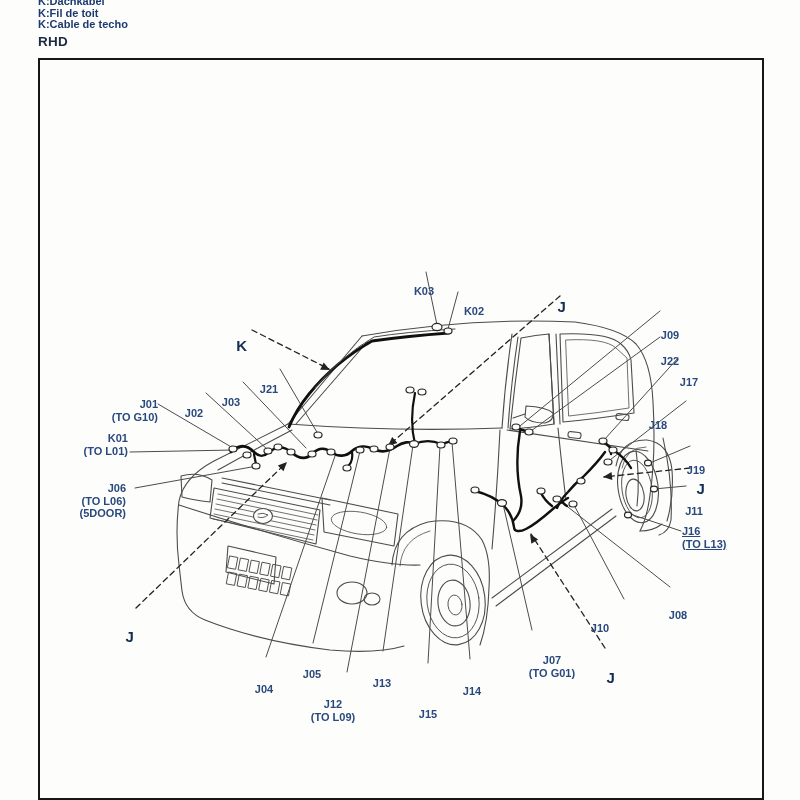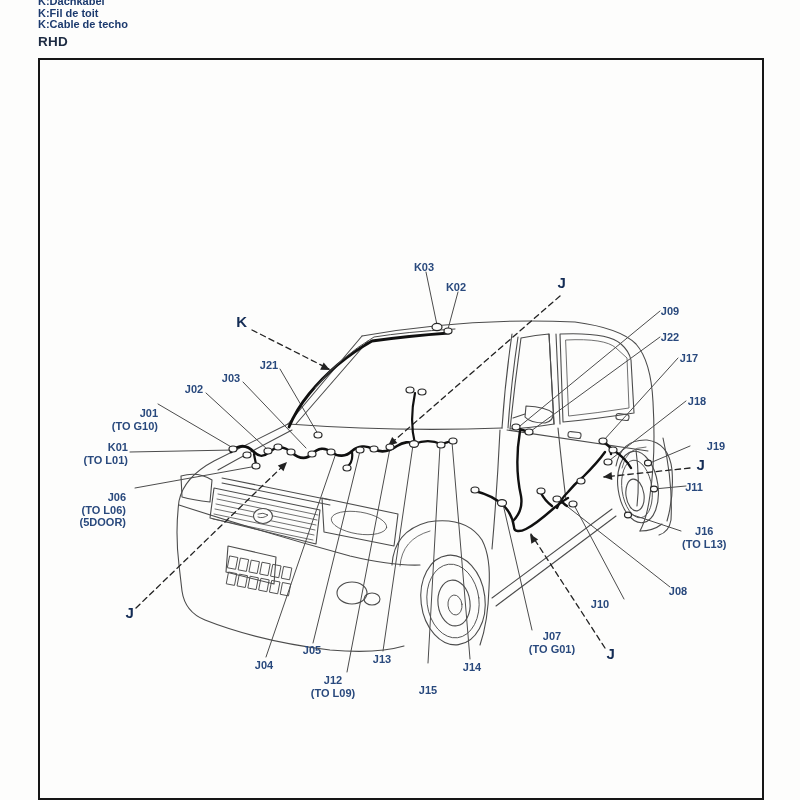--- a/index.html
+++ b/index.html
@@ -19,23 +19,23 @@
   .frame{
     position:absolute;left:38px;top:58px;width:726px;height:742px;
     border:2.4px solid #161616;background:transparent;box-sizing:border-box;
   }
   svg.art{position:absolute;left:0;top:0;}
   .callout{
     position:absolute;font-size:11px;font-weight:700;color:#29497d;
     line-height:12.5px;white-space:nowrap;text-align:center;
   }
   .callout .sub{display:block;}
-  .ctr{transform:translateX(-50%);}
-  .r{transform:translateX(-100%);text-align:right;margin-top:9px;}
-  .l{text-align:center;}
+  .ctr{transform:translateX(-50%);margin-top:24px;}
+  .r{transform:translateX(-100%);text-align:right;}
+  .l{text-align:left;text-decoration:underline;}
   .big{font-size:15px;color:#142c55;letter-spacing:.5px;}
 </style>
 </head>
 <body>
 
 <div class="hdr" style="top:-4px">K:Dachkabel</div>
 <div class="hdr" style="top:8px">K:Fil de toit</div>
 <div class="hdr" style="top:19px">K:Cable de techo</div>
 <div class="rhd">RHD</div>
 
@@ -211,34 +211,34 @@
         <ellipse cx="608" cy="462" rx="4" ry="3"></ellipse>
       <ellipse cx="581" cy="481" rx="4" ry="3"></ellipse>
         <ellipse cx="648" cy="463" rx="3.5" ry="2.8"></ellipse>
       <ellipse cx="654" cy="489" rx="3.5" ry="2.8"></ellipse>
         <ellipse cx="628" cy="515" rx="3.5" ry="2.8"></ellipse>
     </g>
   </g>
 </svg>
 
 <div class="callout ctr" style="left:424px;top:261px"><span>K03</span></div>
-<div class="callout ctr" style="left:456px;top:281px"><span>K02</span></div>
+<div class="callout ctr" style="left:474px;top:281px"><span>K02</span></div>
 <div class="callout ctr big" style="left:562px;top:277px"><span>J</span></div>
 <div class="callout ctr big" style="left:242px;top:316px"><span>K</span></div>
 <div class="callout ctr" style="left:269px;top:359px"><span>J21</span></div>
 <div class="callout ctr" style="left:231px;top:372px"><span>J03</span></div>
 <div class="callout ctr" style="left:194px;top:383px"><span>J02</span></div>
 <div class="callout r" style="left:158px;top:398px"><span>J01</span><span class="sub">(TO G10)</span></div>
 <div class="callout r" style="left:128px;top:432px"><span>K01</span><span class="sub">(TO L01)</span></div>
 <div class="callout r" style="left:126px;top:482px"><span>J06</span><span class="sub">(TO L06)</span><span class="sub">(5DOOR)</span></div>
 <div class="callout ctr" style="left:670px;top:305px"><span>J09</span></div>
 <div class="callout ctr" style="left:670px;top:331px"><span>J22</span></div>
 <div class="callout ctr" style="left:689px;top:352px"><span>J17</span></div>
-<div class="callout ctr" style="left:697px;top:395px"><span>J18</span></div>
-<div class="callout ctr" style="left:716px;top:440px"><span>J19</span></div>
+<div class="callout ctr" style="left:658px;top:395px"><span>J18</span></div>
+<div class="callout ctr" style="left:696px;top:440px"><span>J19</span></div>
 <div class="callout ctr big" style="left:701px;top:459px"><span>J</span></div>
 <div class="callout ctr" style="left:694px;top:481px"><span>J11</span></div>
 <div class="callout l" style="left:682px;top:525px"><span>J16</span><span class="sub">(TO L13)</span></div>
 <div class="callout ctr" style="left:678px;top:585px"><span>J08</span></div>
 <div class="callout ctr" style="left:600px;top:598px"><span>J10</span></div>
 <div class="callout ctr" style="left:552px;top:630px"><span>J07</span><span class="sub">(TO G01)</span></div>
 <div class="callout ctr big" style="left:611px;top:648px"><span>J</span></div>
 <div class="callout ctr" style="left:264px;top:659px"><span>J04</span></div>
 <div class="callout ctr" style="left:312px;top:644px"><span>J05</span></div>
 <div class="callout ctr" style="left:333px;top:674px"><span>J12</span><span class="sub">(TO L09)</span></div>

